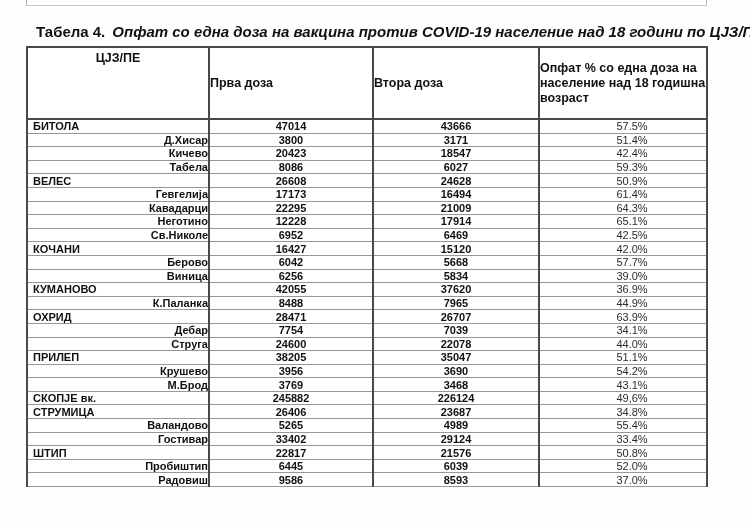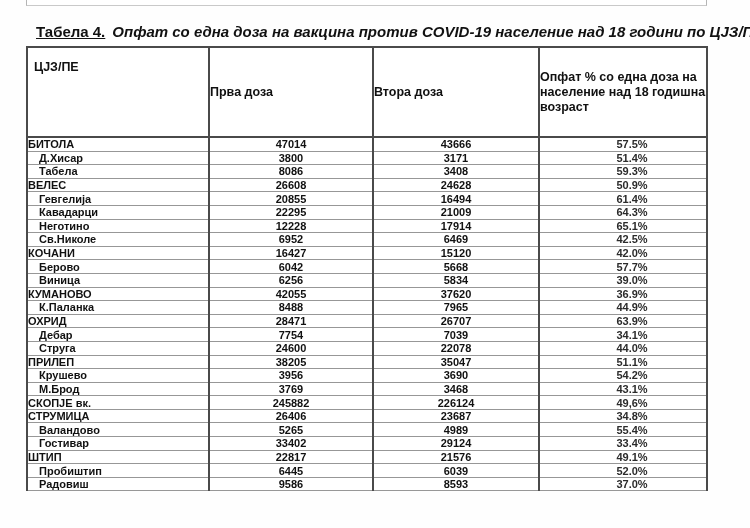--- a/index.html
+++ b/index.html
@@ -16,21 +16,21 @@
     position:absolute;left:26px;top:-6px;width:679px;height:11px;
     border-left:1px solid #b5b5b5;
     border-right:1px solid #b5b5b5;
     border-bottom:1px solid #c9c9c9;
     background:#fff;
   }
   .title{
     position:absolute;left:36px;top:23px;width:700px;
     font-size:15px;line-height:18px;white-space:nowrap;
   }
-  .title .label{font-weight:bold;text-decoration:underline;font-style:normal;}
+  .title .label{font-weight:bold;font-style:normal;}
   .title .text{font-style:italic;font-weight:600;margin-left:7px;}
   table.data-table{
     position:absolute;left:26px;top:46px;
     width:680px;
     border-collapse:collapse;
     table-layout:fixed;
     background:#fff;
   }
   .data-table col.c1{width:182px;}
   .data-table col.c2{width:164px;}
@@ -51,34 +51,34 @@
     border-bottom:2px solid #4a4a4a;
     font-size:12.5px;
     font-weight:bold;
     text-align:left;
     vertical-align:middle;
     white-space:normal;
     line-height:15px;
     padding:2px 0;
   }
   .data-table thead th.corner{
-    text-align:left;
+    text-align:center;
     vertical-align:top;
-    padding:12px 6px;
+    padding:3px 6px;
   }
   .data-table tbody td{
     height:12.6px;
     font-size:11px;
     line-height:12px;
     vertical-align:middle;
   }
-  td.cell-name{font-weight:bold;text-align:left;}
-  tr.row-sub td.cell-name{padding-left:11px;}
+  td.cell-name{font-weight:bold;text-align:left;padding-left:5px;}
+  tr.row-sub td.cell-name{padding-left:11px;text-align:right;}
   td.cell-num{font-weight:600;text-align:center;}
-  td.cell-pct{font-weight:700;text-align:center;color:#2b2b2b;padding-left:18px;}
+  td.cell-pct{font-weight:400;text-align:center;color:#2b2b2b;padding-left:18px;}
 </style>
 </head>
 <body>
 
 <div class="page">
 
   <div class="prev-remnant"></div>
 
   <div class="title">
     <span class="label">Табела 4.</span><span class="text">Опфат со една доза на вакцина против COVID-19 население над 18 години по ЦЈЗ/ПЕ</span>
@@ -106,34 +106,40 @@
           <td class="cell-num">43666</td>
           <td class="cell-pct">57.5%</td>
         </tr>
         <tr class="row-sub">
           <td class="cell-name">Д.Хисар</td>
           <td class="cell-num">3800</td>
           <td class="cell-num">3171</td>
           <td class="cell-pct">51.4%</td>
         </tr>
         <tr class="row-sub">
+          <td class="cell-name">Кичево</td>
+          <td class="cell-num">20423</td>
+          <td class="cell-num">18547</td>
+          <td class="cell-pct">42.4%</td>
+        </tr>
+        <tr class="row-sub">
           <td class="cell-name">Табела</td>
           <td class="cell-num">8086</td>
-          <td class="cell-num">3408</td>
+          <td class="cell-num">6027</td>
           <td class="cell-pct">59.3%</td>
         </tr>
         <tr class="row-group">
           <td class="cell-name">ВЕЛЕС</td>
           <td class="cell-num">26608</td>
           <td class="cell-num">24628</td>
           <td class="cell-pct">50.9%</td>
         </tr>
         <tr class="row-sub">
           <td class="cell-name">Гевгелија</td>
-          <td class="cell-num">20855</td>
+          <td class="cell-num">17173</td>
           <td class="cell-num">16494</td>
           <td class="cell-pct">61.4%</td>
         </tr>
         <tr class="row-sub">
           <td class="cell-name">Кавадарци</td>
           <td class="cell-num">22295</td>
           <td class="cell-num">21009</td>
           <td class="cell-pct">64.3%</td>
         </tr>
         <tr class="row-sub">
@@ -235,21 +241,21 @@
         <tr class="row-sub">
           <td class="cell-name">Гостивар</td>
           <td class="cell-num">33402</td>
           <td class="cell-num">29124</td>
           <td class="cell-pct">33.4%</td>
         </tr>
         <tr class="row-group">
           <td class="cell-name">ШТИП</td>
           <td class="cell-num">22817</td>
           <td class="cell-num">21576</td>
-          <td class="cell-pct">49.1%</td>
+          <td class="cell-pct">50.8%</td>
         </tr>
         <tr class="row-sub">
           <td class="cell-name">Пробиштип</td>
           <td class="cell-num">6445</td>
           <td class="cell-num">6039</td>
           <td class="cell-pct">52.0%</td>
         </tr>
         <tr class="row-sub">
           <td class="cell-name">Радовиш</td>
           <td class="cell-num">9586</td>

